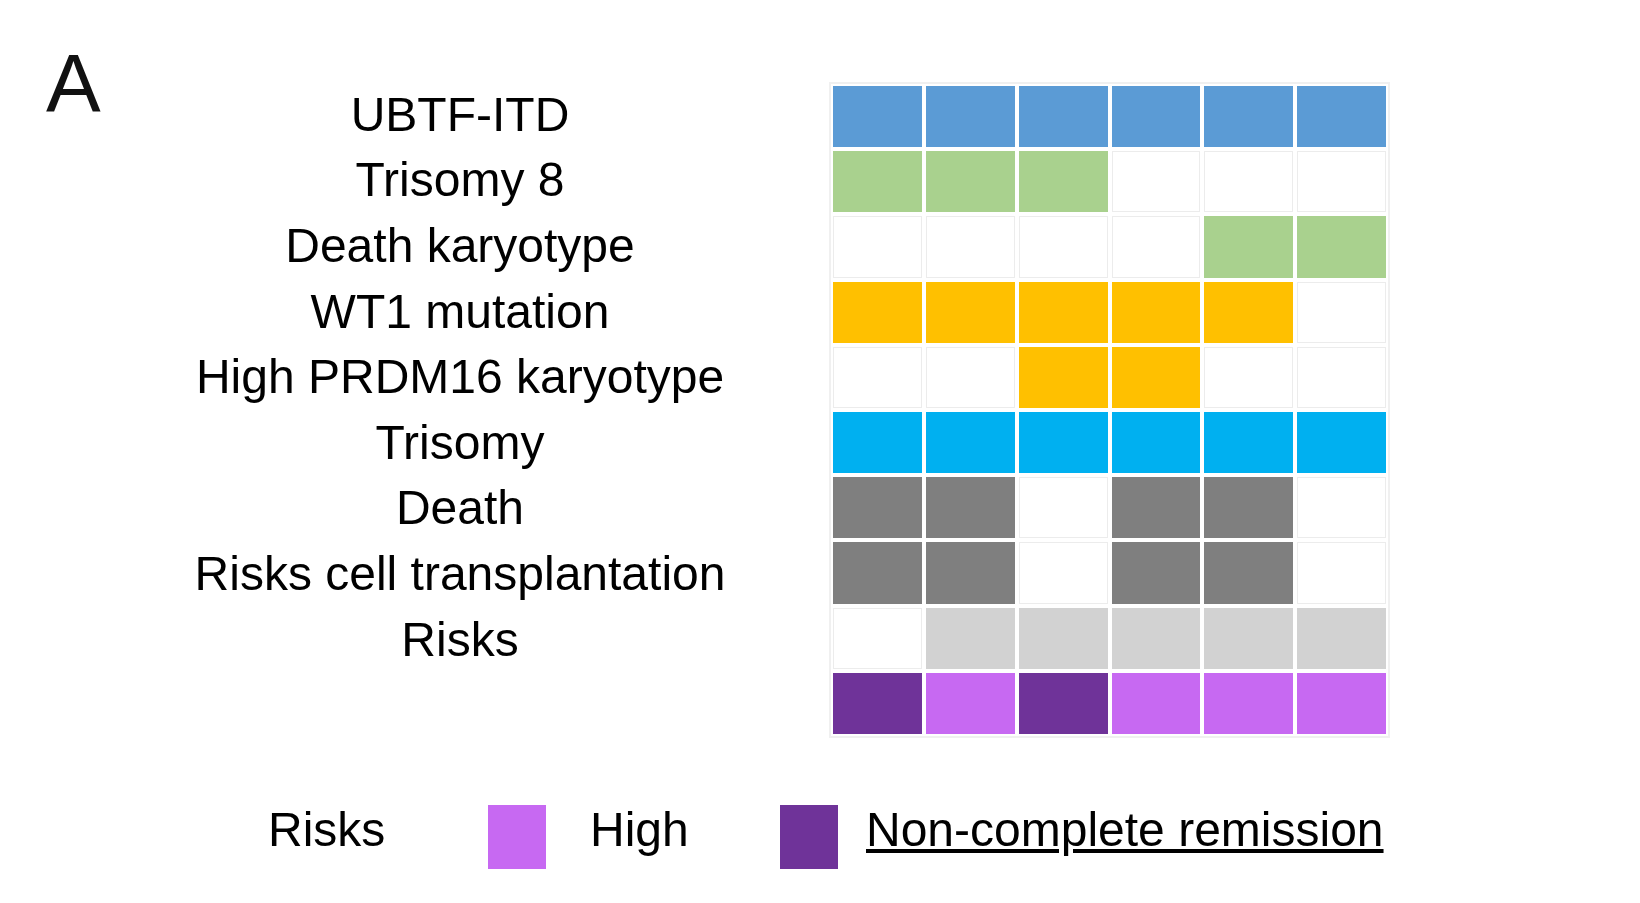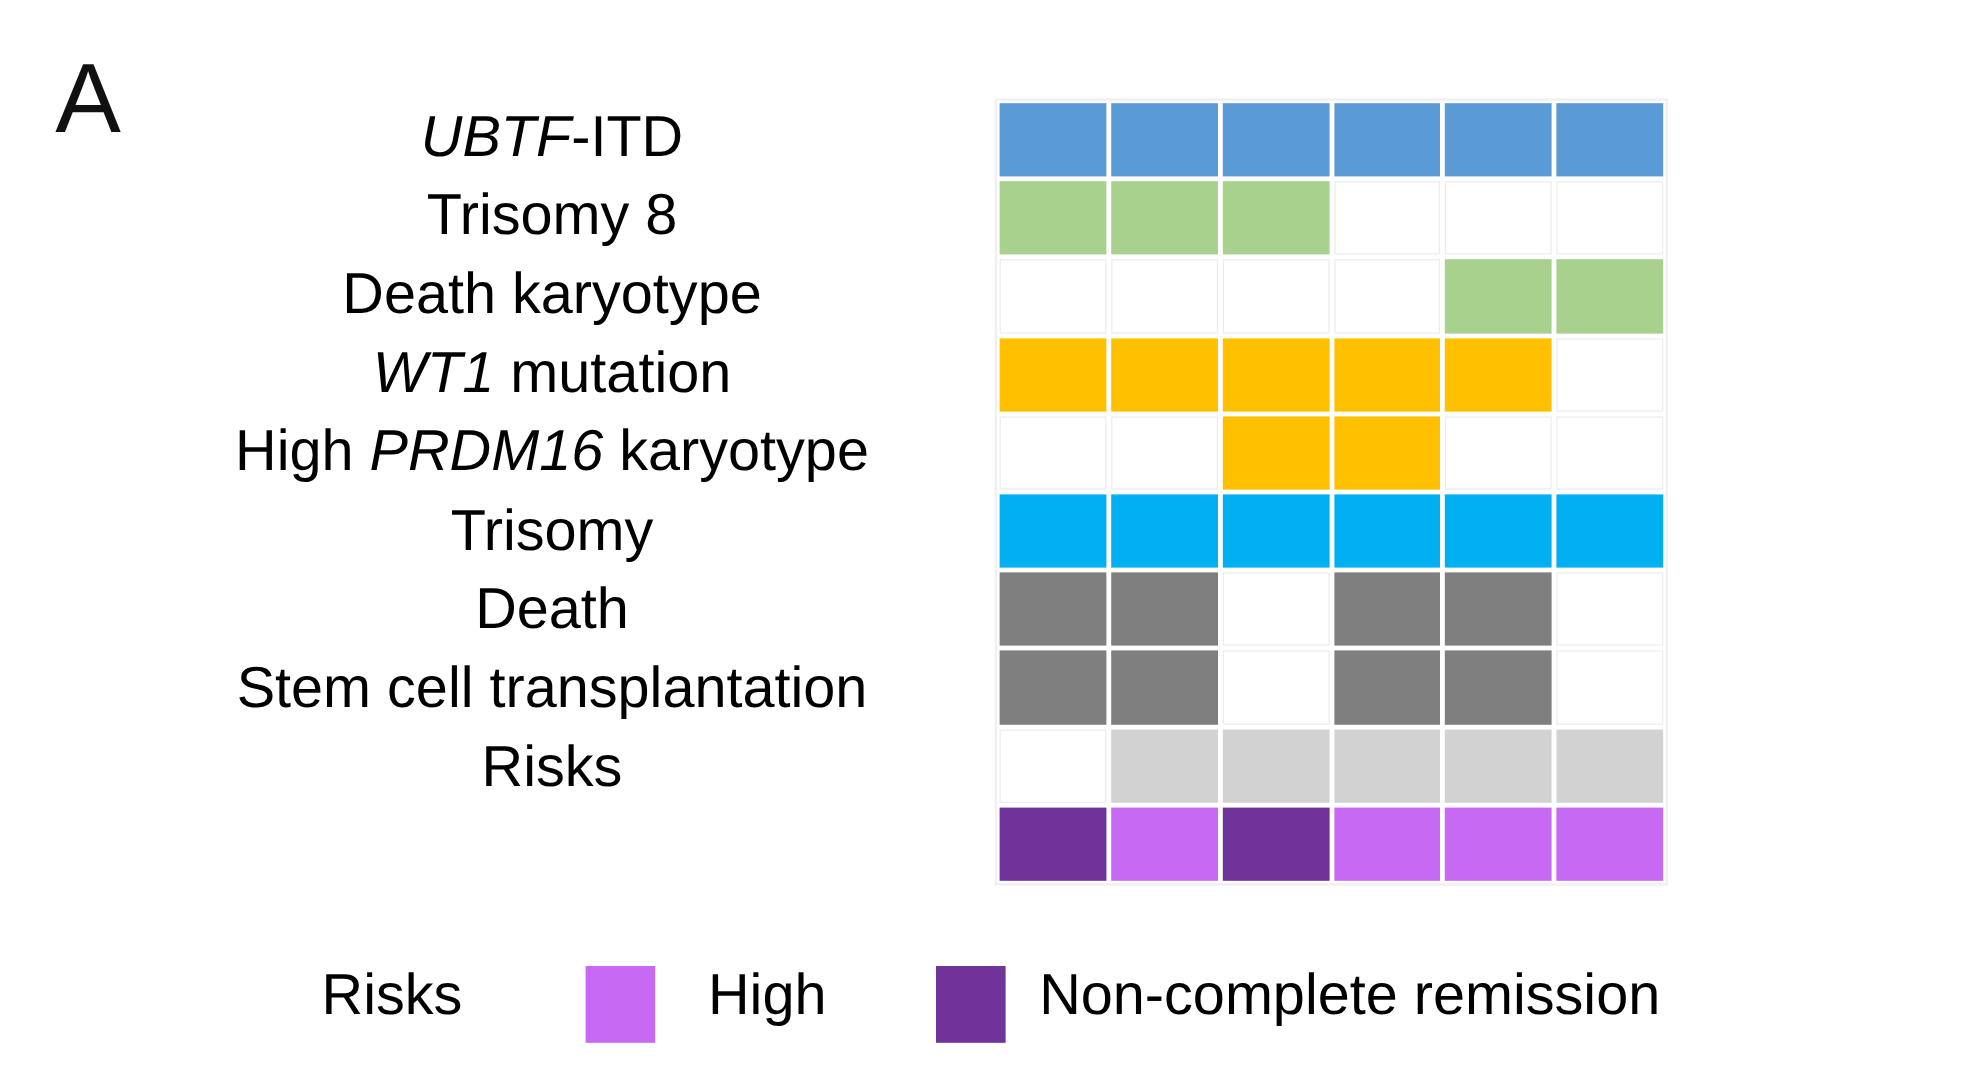--- a/index.html
+++ b/index.html
@@ -8,50 +8,50 @@
     font-family:"Liberation Sans","DejaVu Sans",sans-serif;color:#000000;
   }
   .panel-label{
     position:absolute;left:46px;top:42px;font-size:82px;line-height:1;color:#111;
   }
   .row-labels{
     position:absolute;left:90px;top:82px;width:740px;height:656px;
     display:grid;grid-template-rows:repeat(10,1fr);align-items:center;justify-items:center;
   }
   .row-label{font-size:48px;line-height:1;white-space:pre;text-align:center;}
-  .row-label .it{font-style:italic;}
+  .row-label .it{}
   .grid{
     position:absolute;left:829px;top:82px;width:561px;height:656px;box-sizing:border-box;
     border:2px solid #f0f0f0;padding:2px;background:#ffffff;
     display:grid;grid-template-columns:repeat(6,1fr);grid-template-rows:repeat(10,1fr);gap:4px;
   }
   .cell{background:#ffffff;border:1px solid #ececec;}
   .cell.filled{border:none;}
   .legend-title{position:absolute;left:268px;top:806px;font-size:48px;line-height:1;}
   .legend-label-high{position:absolute;left:590px;top:806px;font-size:48px;line-height:1;}
-  .legend-label-ncr{position:absolute;left:866px;top:806px;font-size:48px;line-height:1;}
+  .legend-label-ncr{position:absolute;left:866px;top:806px;font-size:48px;line-height:1;text-decoration:underline;}
   .swatch{position:absolute;width:58px;height:64px;top:805px;}
   .swatch-high{left:488px;}
   .swatch-ncr{left:780px;}
 </style>
 </head>
 <body>
 
 <div class="canvas">
   <div class="panel-label">A</div>
 
   <div class="row-labels">
       <div class="row-label"><span class="it">UBTF</span><span>-ITD</span></div>
       <div class="row-label"><span>Trisomy 8</span></div>
       <div class="row-label"><span>Death karyotype</span></div>
       <div class="row-label"><span class="it">WT1</span><span> mutation</span></div>
       <div class="row-label"><span>High </span><span class="it">PRDM16</span><span> karyotype</span></div>
       <div class="row-label"><span>Trisomy</span></div>
       <div class="row-label"><span>Death</span></div>
-      <div class="row-label"><span>Stem cell transplantation</span></div>
+      <div class="row-label"><span>Risks cell transplantation</span></div>
       <div class="row-label"><span>Risks</span></div>
     </div>
 
   <div class="grid">
       <div class="cell filled" style="background: rgb(91, 155, 213);"></div>
       <div class="cell filled" style="background: rgb(91, 155, 213);"></div>
       <div class="cell filled" style="background: rgb(91, 155, 213);"></div>
       <div class="cell filled" style="background: rgb(91, 155, 213);"></div>
       <div class="cell filled" style="background: rgb(91, 155, 213);"></div>
       <div class="cell filled" style="background: rgb(91, 155, 213);"></div>

